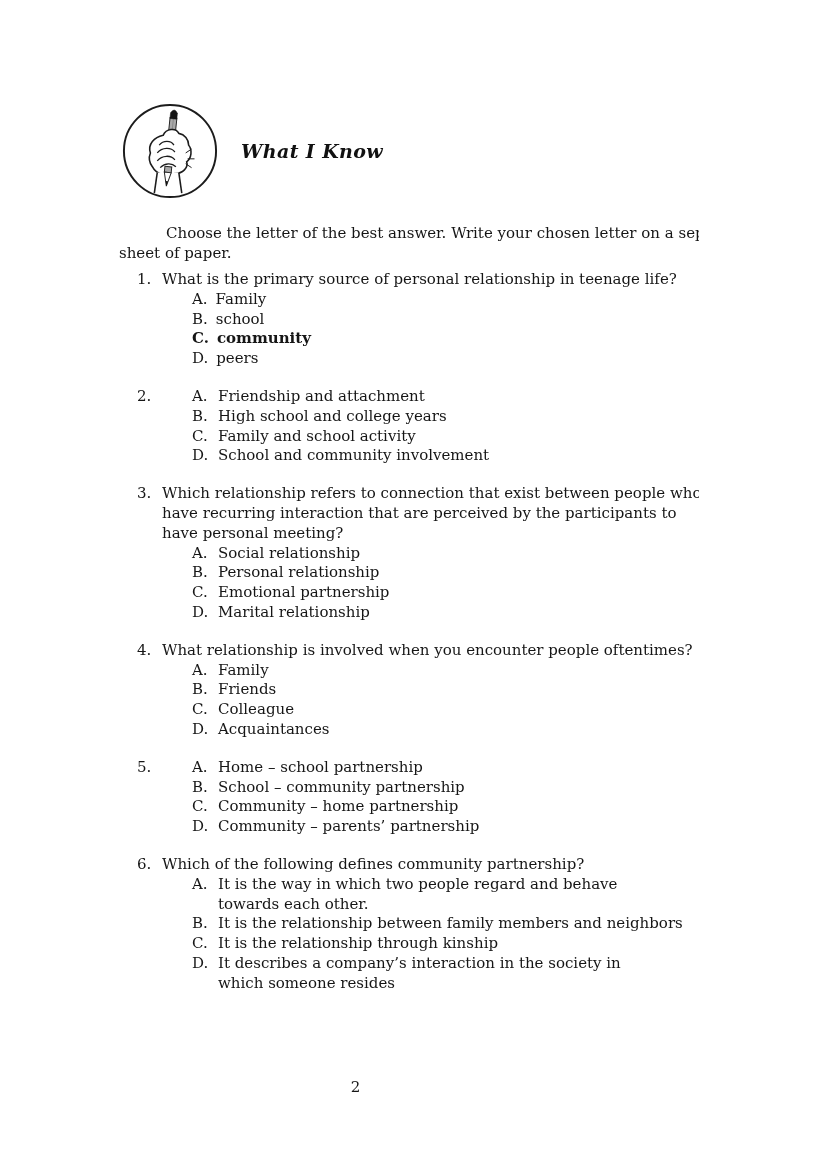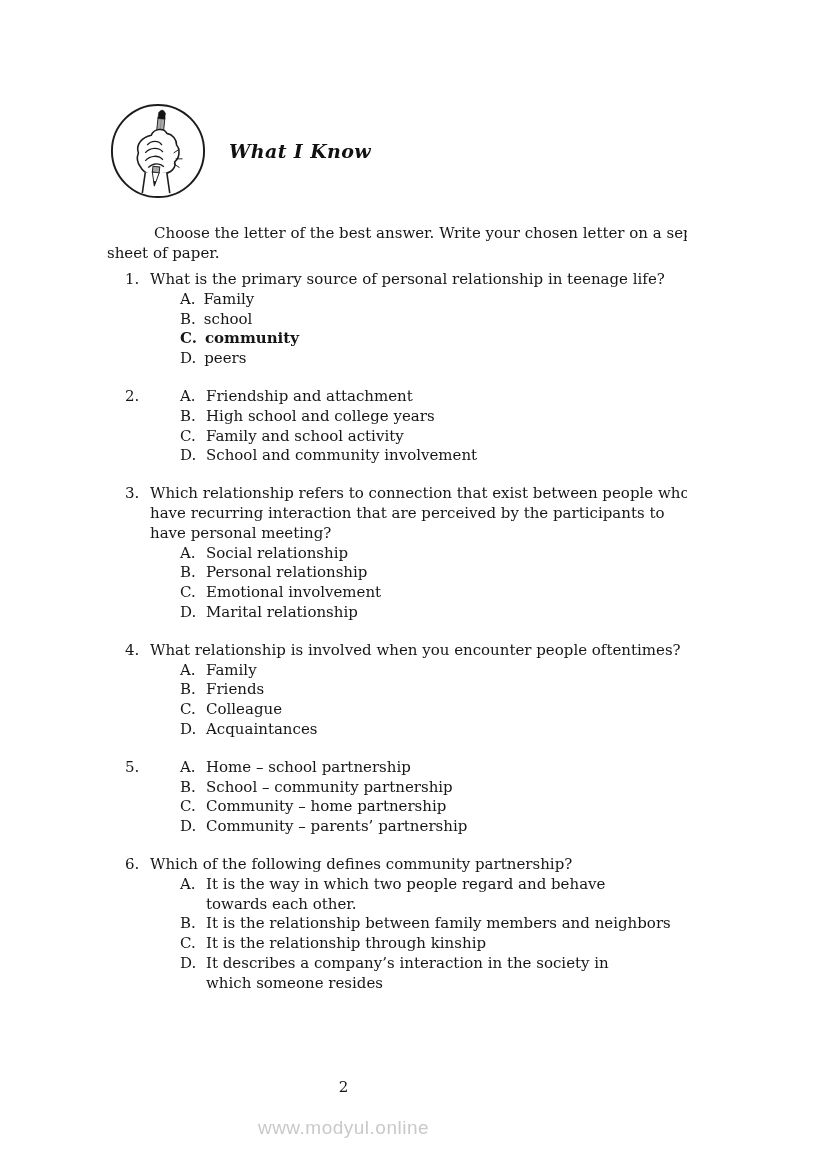--- a/index.html
+++ b/index.html
@@ -7,20 +7,21 @@
   body {
     width: 827px; height: 1169px;
     font-family: "DejaVu Serif", "Liberation Serif", serif;
     color: #161616;
   }
   .page {
     position: relative;
     width: 687px; height: 1169px;
     background: #ffffff;
     overflow: hidden;
+    margin-left: 12px;
   }
 
   
   .header {
     position: absolute;
     top: 102px; left: 109px;
     display: flex; align-items: center; gap: 22px;
   }
   .icon-wrap { width: 98px; height: 98px; flex: none; }
   .icon-wrap svg { width: 100%; height: 100%; display: block; }
@@ -171,21 +172,21 @@
           <div class="opt">
               <span class="opt-label">A.</span>
               <span class="opt-text">Social relationship</span>
             </div>
           <div class="opt">
               <span class="opt-label">B.</span>
               <span class="opt-text">Personal relationship</span>
             </div>
           <div class="opt">
               <span class="opt-label">C.</span>
-              <span class="opt-text">Emotional involvement</span>
+              <span class="opt-text">Emotional partnership</span>
             </div>
           <div class="opt">
               <span class="opt-label">D.</span>
               <span class="opt-text">Marital relationship</span>
             </div>
         </div>
       </div>
     </div>
 
     <div class="question">
@@ -258,15 +259,14 @@
               <span class="opt-label">D.</span>
               <span class="opt-text">It describes a company’s interaction in the society in<br>which someone resides</span>
             </div>
         </div>
       </div>
     </div>
 
   </div>
 
   <div class="page-number">2</div>
-  <div class="watermark">www.modyul.online</div>
 
 </div>
 
 </body></html>

